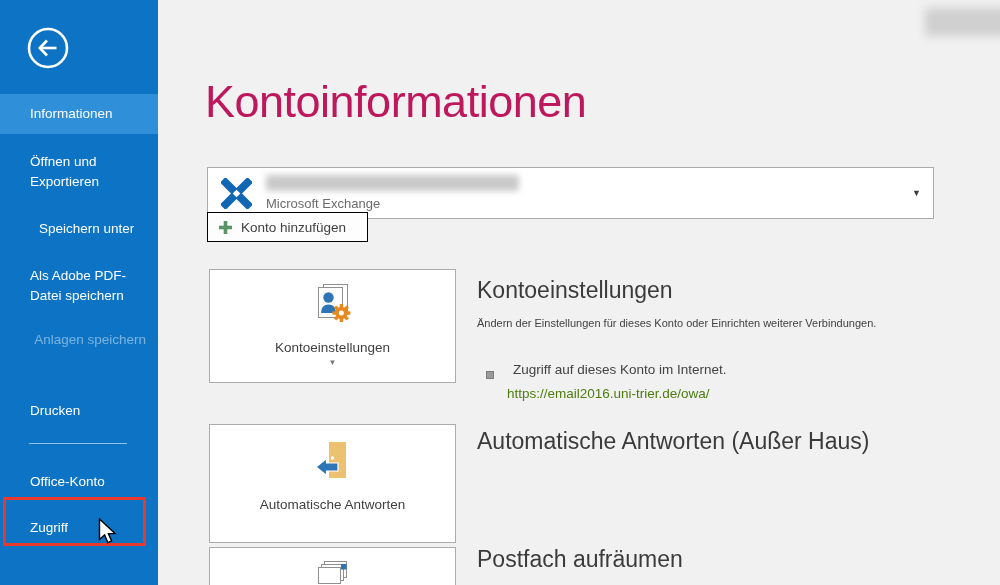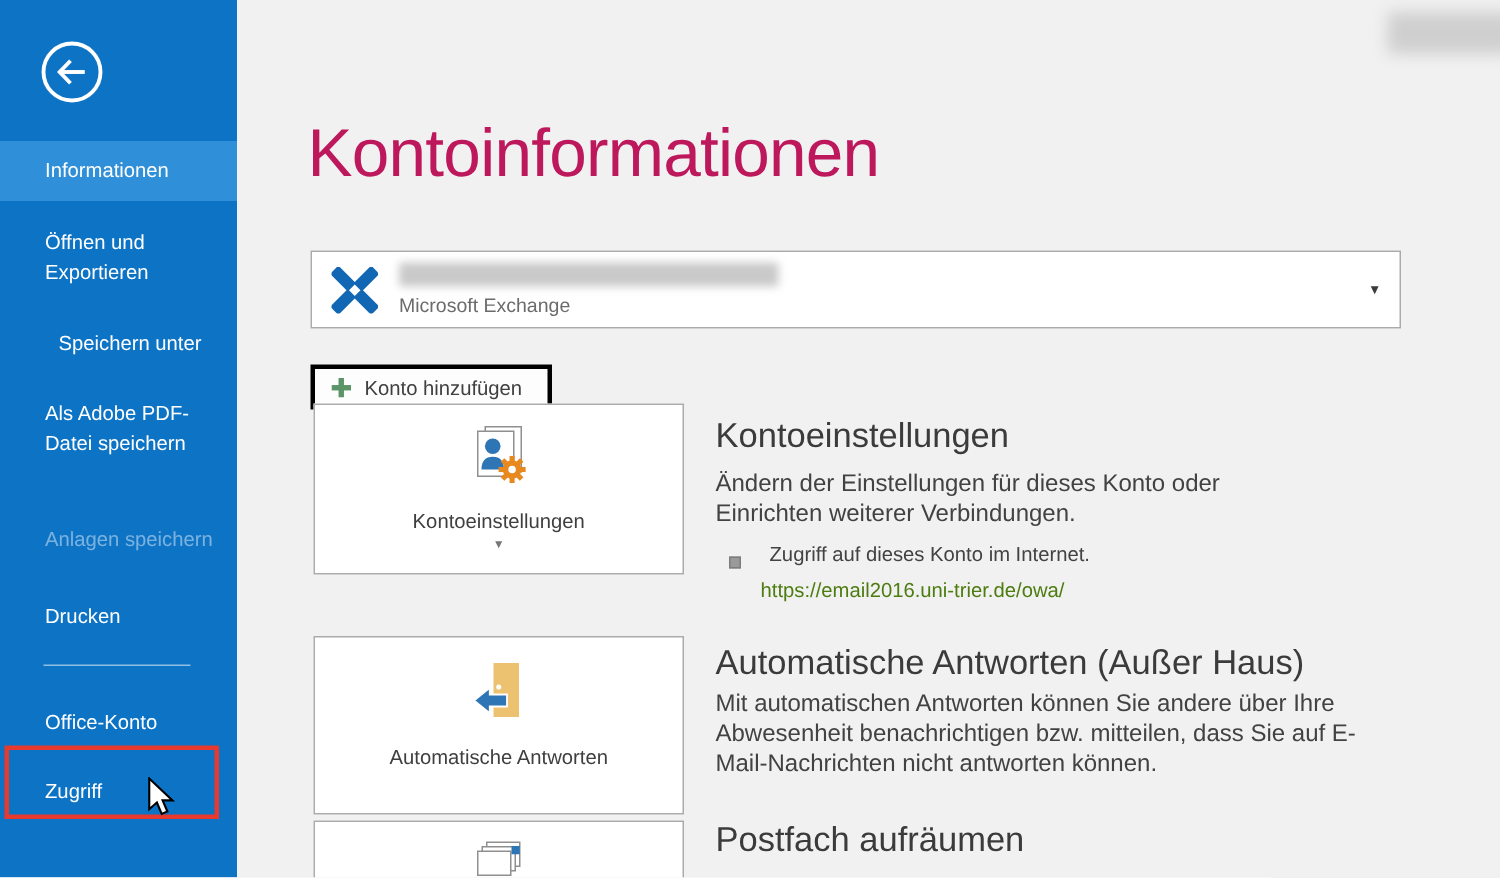--- a/index.html
+++ b/index.html
@@ -22,21 +22,21 @@
   }
   .sb-item {
     position: absolute; left: 0; width: 158px;
     padding-left: 30px; padding-right: 12px;
     color: #ffffff; font-size: 13.5px; line-height: 20px; cursor: pointer;
   }
   #sb-0 { top: 94px;  height: 40px; line-height: 40px; background: #2f8fd8; padding-top: 0; }
   #sb-1 { top: 152px; }
   #sb-2 { top: 219px; padding-left: 39px; }
   #sb-3 { top: 266px; }
-  #sb-4 { top: 350px; color: rgba(255,255,255,0.45); cursor: default; }
+  #sb-4 { top: 330px; color: rgba(255,255,255,0.45); cursor: default; text-align: right; }
   #sb-5 { top: 401px; }
   .sb-divider {
     position: absolute; left: 29px; top: 443px; width: 98px; height: 1px;
     background: rgba(255,255,255,0.55);
   }
   #sb-6 { top: 472px; }
   #sb-7 { top: 518px; }
   #sb-8 { top: 566px; margin-top: 17px; }
 
   .annotation-box {
@@ -73,22 +73,22 @@
   .provider-label {
     position: absolute; left: 58px; bottom: 7px;
     font-size: 13px; color: #6b6b6b;
   }
   .combo-arrow {
     position: absolute; right: 12px; top: 50%; transform: translateY(-50%);
     font-size: 9px; color: #3b3b3b;
   }
 
   .add-account-btn {
-    position: absolute; left: 49px; top: 243px; width: 161px; height: 30px;
-    background: #fdfdfd; border: 3px solid #000000;
+    position: absolute; left: 49px; top: 212px; width: 161px; height: 30px;
+    background: #fdfdfd; border: 1px solid #000000;
     display: flex; align-items: center; gap: 9px; padding-left: 11px;
     font-size: 13.5px; color: #404040; cursor: pointer;
   }
 
   .big-btn {
     position: absolute; left: 51px; width: 247px;
     background: #ffffff; border: 1px solid #ababab;
     display: flex; flex-direction: column; align-items: center;
     cursor: pointer;
   }
@@ -101,21 +101,21 @@
   .section-heading {
     position: absolute; left: 319px;
     font-size: 23px; font-weight: 400; color: #3b3b3b; white-space: nowrap;
   }
   #settings-heading { top: 277px; }
   #replies-heading  { top: 428px; }
   #cleanup-heading  { top: 546px; }
 
   .section-desc {
     position: absolute; left: 319px;
-    font-size: 16px; color: #424242; line-height: 20px;
+    font-size: 11px; color: #424242; line-height: 20px;
   }
   #settings-desc { top: 313px; width: 402px; }
   #replies-desc  { top: 460px; width: 428px; }
 
   .bullet-row { position: absolute; left: 328px; top: 360px; display: flex; align-items: flex-end; }
   .bullet-square {
     width: 8px; height: 8px; background: #9a9a9a; border: 1px solid #7d7d7d;
     margin-top: 5px; flex: 0 0 auto;
   }
   .bullet-text { font-size: 13.5px; color: #424242; margin-left: 19px; line-height: 19px; }
@@ -229,21 +229,20 @@
         <svg width="40" height="46" viewBox="0 0 40 46">
           <rect x="16" y="1" width="17" height="36" fill="#ecc271"></rect>
           <circle cx="19.5" cy="17" r="1.7" fill="#ffffff"></circle>
           <polygon points="3,26 13.5,17.5 13.5,22 25,22 25,30 13.5,30 13.5,34.5" fill="#2e75b5" stroke="#ffffff" stroke-width="1.2"></polygon>
         </svg>
       </span>
       <span class="big-btn-label">Automatische Antworten</span>
     </button>
 
     <h2 id="replies-heading" class="section-heading">Automatische Antworten (Außer Haus)</h2>
-    <p id="replies-desc" class="section-desc">Mit automatischen Antworten können Sie andere über Ihre Abwesenheit benachrichtigen bzw. mitteilen, dass Sie auf E-Mail-Nachrichten nicht antworten können.</p>
 
     <button id="cleanup-btn" class="big-btn">
       <span>
         <svg width="36" height="40" viewBox="0 0 36 40">
           <rect x="9.5" y="3.5" width="22" height="16" fill="#ffffff" stroke="#8f8f8f"></rect>
           <rect x="6.5" y="6.5" width="22" height="16" fill="#ffffff" stroke="#8f8f8f"></rect>
           <rect x="3.5" y="9.5" width="22" height="16" fill="#ffffff" stroke="#8f8f8f"></rect>
           <rect x="26" y="6" width="5.5" height="5.5" fill="#2e75b5"></rect>
         </svg>
       </span>

